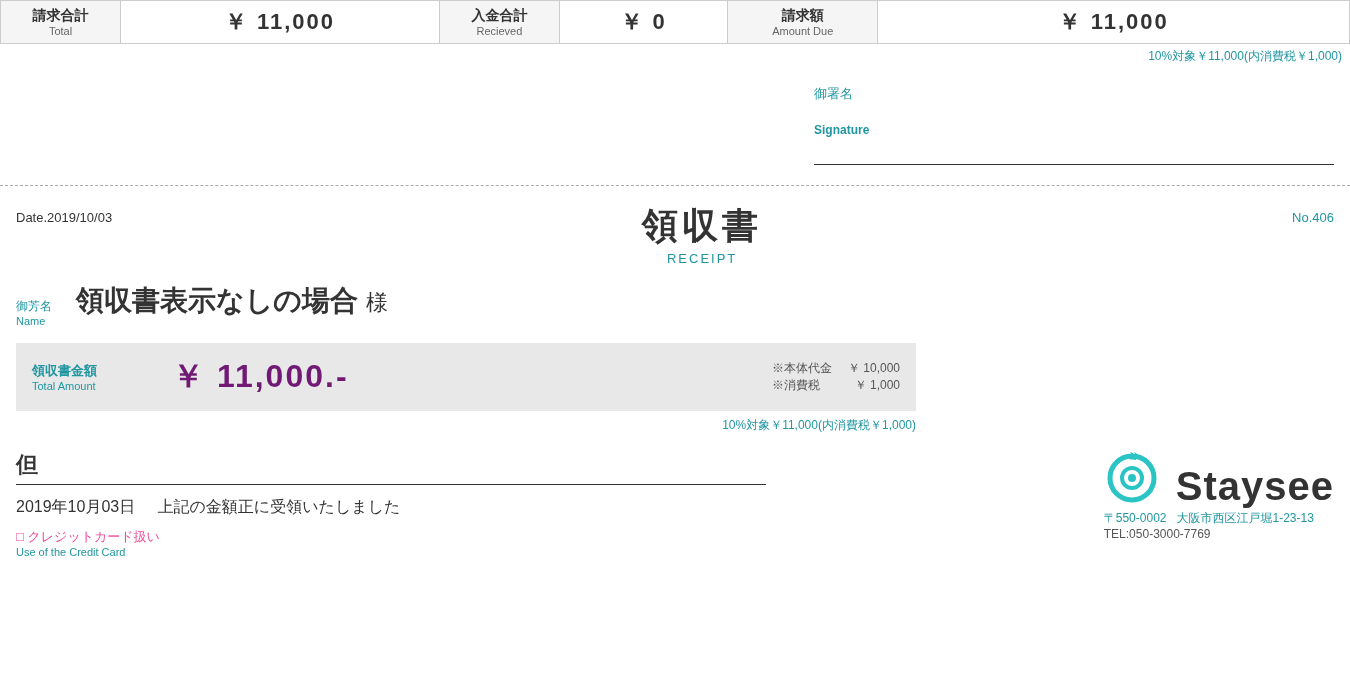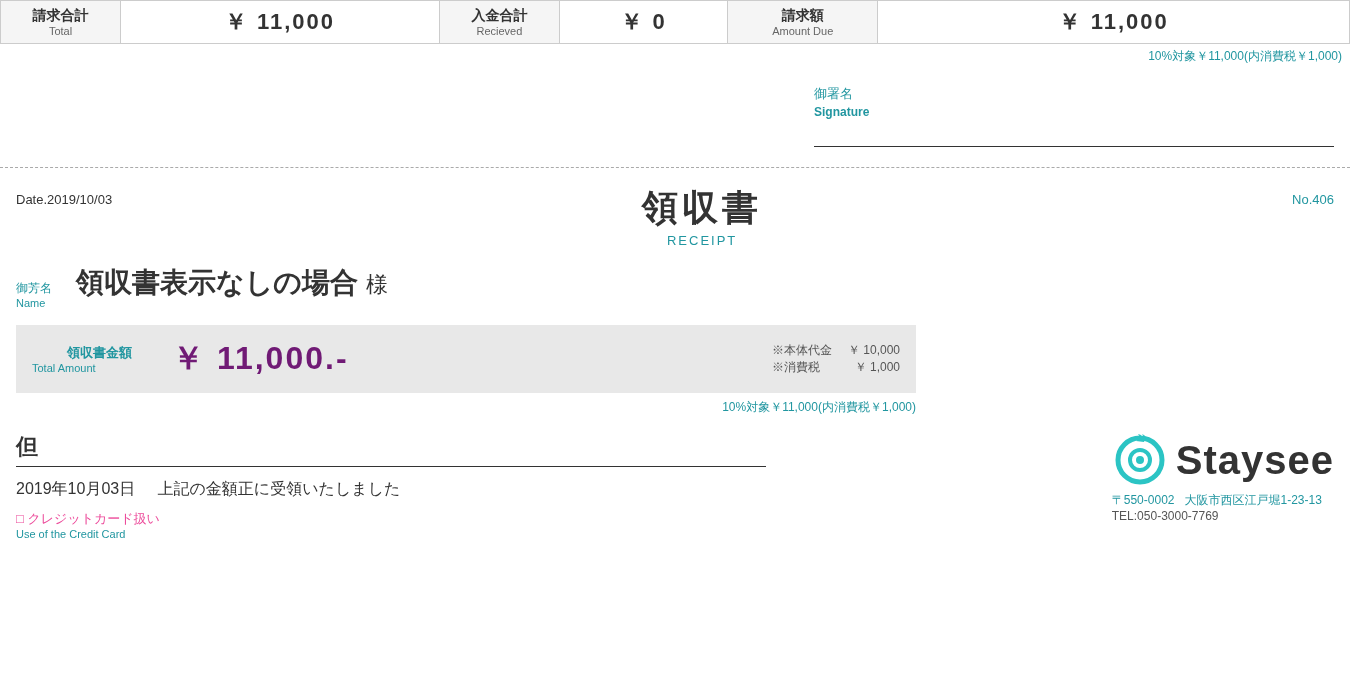--- a/index.html
+++ b/index.html
@@ -69,21 +69,21 @@
       display: flex;
       justify-content: flex-end;
       padding: 8px 16px 20px 0;
     }
     .signature-block {
       width: 520px;
     }
     .signature-label-jp {
       color: #2196a0;
       font-size: 13px;
-      margin-bottom: 2px;
+      margin-bottom: 20px;
     }
     .signature-label-en {
       color: #2196a0;
       font-size: 12px;
       margin-bottom: 4px;
       font-weight: bold;
     }
     .signature-line {
       border-bottom: 1px solid #333;
       height: 24px;
@@ -175,21 +175,20 @@
       width: 900px;
     }
     .amount-label-block {
       min-width: 100px;
     }
     .amount-label-jp {
       font-size: 13px;
       font-weight: bold;
       color: #2196a0;
       display: block;
-      text-align: right;
     }
     .amount-label-en {
       font-size: 11px;
       color: #2196a0;
       display: block;
     }
     .amount-value {
       font-size: 32px;
       font-weight: bold;
       color: #701a75;
@@ -302,22 +301,22 @@
       font-size: 12px;
       color: #2196a0;
       margin-top: 4px;
     }
     .company-tel {
       font-size: 12px;
       color: #555;
     }
     .company-name-row {
       display: flex;
-      align-items: center;
-      gap: 8px;
+      align-items: flex-end;
+      gap: 16px;
     }
   </style>
 </head>
 <body>
 
 <table class="summary-table">
   <tbody>
       <tr>
     <td class="label-cell">
       <span class="label-jp">請求合計</span>

